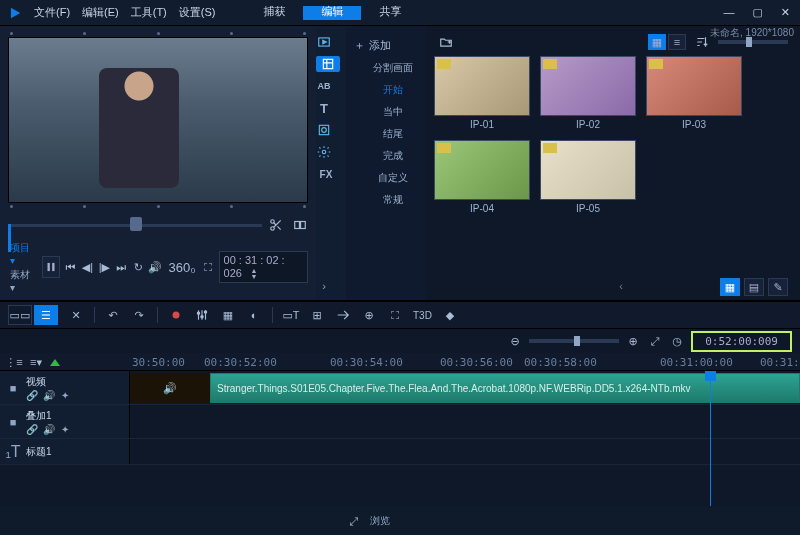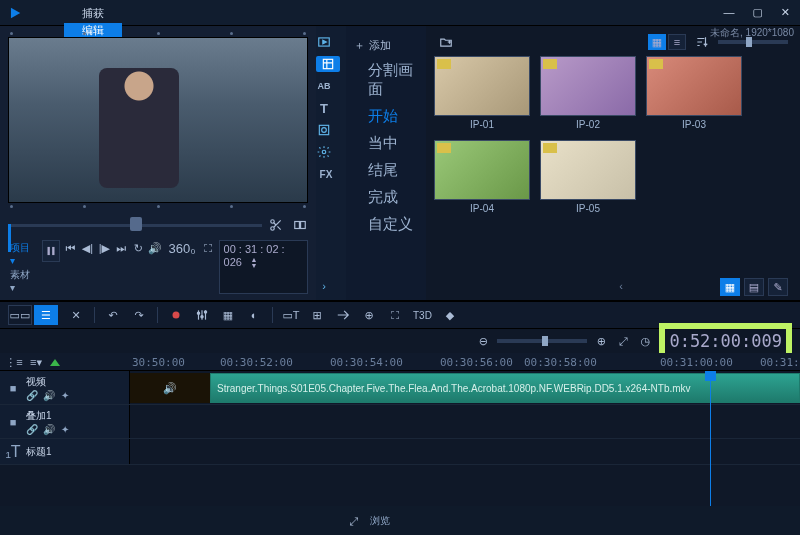--- a/index.html
+++ b/index.html
@@ -2,57 +2,57 @@
 <html><head>
 <meta charset="utf-8">
 <style>
 * { margin: 0; padding: 0; box-sizing: border-box; font-family: "Microsoft YaHei", Arial, sans-serif; }
 body { background: #0f1a2a; color: #aac; width: 800px; height: 535px; overflow: hidden; font-size: 11px; }
 
 .titlebar { height: 26px; background: #111d2f; display: flex; align-items: center; padding: 0 6px; border-bottom: 1px solid #000; }
 .logo { width: 18px; height: 18px; margin-right: 10px; display: flex; align-items: center; justify-content: center; }
 .menu { display: flex; gap: 12px; color: #c8d5e8; }
 .menu-item { cursor: pointer; }
-.tabs-top { display: flex; margin-left: 30px; height: 14px; flex-direction: column; }
+.tabs-top { display: flex; margin-left: 30px; height: 14px; }
 .tab-top { padding: 0 18px; display: flex; align-items: center; color: #c8d5e8; cursor: pointer; border-bottom: 2px solid transparent; }
 .tab-top.active { background: #0d7ee8; color: #fff; border-bottom: 2px solid #0d7ee8; }
 .win-controls { margin-left: auto; display: flex; gap: 10px; color: #c8d5e8; }
 .win-btn { cursor: pointer; padding: 0 4px; }
 .status-right { position: absolute; top: 26px; right: 6px; font-size: 10px; color: #7a8aa5; z-index: 5; }
 
 .upper { height: 275px; display: flex; background: #141f33; border-bottom: 1px solid #000; }
 .preview-pane { width: 316px; display: flex; flex-direction: column; padding: 6px 8px; position: relative; }
 .handles { display: flex; justify-content: space-between; padding: 0 2px 2px; }
 .handle-dot { width: 3px; height: 3px; background: #5a6e8c; border-radius: 50%; }
 .video-preview { width: 300px; height: 168px; background: linear-gradient(180deg, #6a7c8e 0%, #4a5c6e 40%, #2a3a4a 100%); position: relative; border: 1px solid #000; }
 
 .figure { position: absolute; left: 90px; top: 30px; width: 80px; height: 120px; background: radial-gradient(circle at 50% 15%, #c8a58a 0 14px, transparent 15px), linear-gradient(#2a2a3a, #2a2a3a); border-radius: 8px; }
 .scrubber { margin-top: 6px; height: 18px; position: relative; display: flex; align-items: center; }
 .scrub-track { flex: 1; height: 3px; background: #2a3a55; position: relative; }
 .scrub-mark { position: absolute; top: -7px; width: 12px; height: 14px; background: #556a8c; border-radius: 2px; }
 .scrub-left { left: 0; background: #0d7ee8; width: 3px; height: 14px; top:-6px; }
 .scrub-right { right: 0; background: #0d7ee8; width: 3px; height: 14px; top:-6px; }
 .cut-icons { display: flex; gap: 8px; margin-left: 6px; color: #aabbd5; }
 .icon { width: 16px; height: 16px; display: inline-flex; align-items: center; justify-content: center; cursor: pointer; color: #aabbd5; }
-.transport { display: flex; gap: 4px; margin-top: 6px; }
+.transport { display: flex; align-items: center; gap: 4px; margin-top: 6px; }
 .tab-mini { display: flex; flex-direction: column; font-size: 10px; color: #8fa6c5; margin-right: 4px; }
 .tab-mini span { padding: 1px 2px; cursor: pointer; }
 .tab-mini .active { color: #0d7ee8; }
 .tc-display { margin-left: auto; font-family: monospace; font-size: 11px; background: #0e1726; padding: 2px 4px; border: 1px solid #2a3a55; }
 .tc-display .steppers { display:inline-flex; flex-direction:column; vertical-align:middle; margin-left:2px; line-height:6px; font-size:7px; }
 .tbtn { width: 22px; height: 22px; border: 1px solid #2a3a55; background: #152238; display:flex; align-items:center; justify-content:center; cursor:pointer; font-size:11px; }
 
 .library-pane { flex: 1; display: flex; background: #0f1828; }
 .lib-iconcol { width: 30px; background: #111d31; display: flex; flex-direction: column; align-items: flex-start; padding-top: 8px; gap: 6px; }
 .lib-iconcol .icon { color: #5fb3e8; }
 .lib-iconcol .icon.active { background: #0d7ee8; color:#fff; width:24px; border-radius:2px; }
 .lib-iconcol .fx-label { color: #9db3d0; font-size: 10px; font-weight: bold; width:20px; text-align:center; }
 .lib-menucol { width: 80px; background: #0f1a2e; padding-top: 8px; }
 .lib-menucol .add-row { display:flex; align-items:center; gap:4px; padding: 4px 8px; color:#aabbd5; cursor:pointer; }
-.lib-menucol .mitem { padding: 4px 8px 4px 22px; color:#9db3d0; cursor:pointer; font-size:15px; }
+.lib-menucol .mitem { padding: 4px 8px 4px 22px; color:#9db3d0; cursor:pointer; font-size:10px;text-align:center; }
 .lib-menucol .mitem.active { color: #0d7ee8; }
 .lib-content { flex:1; display:flex; flex-direction: column; padding: 8px 8px 4px; position:relative; }
 .lib-toolbar { display:flex; align-items:center; justify-content: space-between; padding: 0 4px 6px; }
 .lib-toolbar-left { display:flex; gap:10px; align-items:center; }
 .folder-plus { color:#aabbd5; }
 .lib-toolbar-right { display:flex; gap:8px; align-items:center; }
 .view-toggle { display:flex; gap:2px; }
 .vt-btn { width:18px; height:16px; border:1px solid #2a3a55; background:#152238; cursor:pointer; display:flex; align-items:center; justify-content:center; }
 .vt-btn.active { background:#0d7ee8; border-color:#0d7ee8; }
 .slider { width: 70px; height: 4px; background:#2a3a55; position:relative; }
@@ -70,21 +70,21 @@
 .sq-btn.active { background:#0d7ee8; border-color:#0d7ee8; color:#fff; }
 
 .toolbar2 { height: 28px; background: #101a2c; display:flex; align-items:center; padding: 0 8px; gap:10px; border-top:1px solid #000; border-bottom:1px solid #000; }
 .mode-sw { display:flex; gap:2px; }
 .mode-sw .icon { width:24px; height:20px; border:1px solid #2a3a55; }
 .mode-sw .icon.active { background:#0d7ee8; border-color:#0d7ee8; color:#fff; }
 
 .zoombar { height:24px; display:flex; align-items:center; justify-content:flex-end; padding:0 8px; gap:6px; background:#0f1828; }
 .zoom-slider { width:90px; height:4px; background:#2a3a55; position:relative; }
 .zoom-slider .knob { position:absolute; top:-3px; left:50%; width:6px; height:10px; background:#8fa6c5; }
-.proj-tc { font-family:monospace; font-size:17px; background:#0e1726; padding:2px 4px; border:6px solid #bef264; }
+.proj-tc { font-family:monospace; font-size:11px; background:#0e1726; padding:2px 12px; border:2px solid #bef264; }
 
 .ruler { height:18px; background:#101a2c; display:flex; position:relative; border-bottom:1px solid #000; padding-left:130px; }
 .track-head-ctl { position:absolute; left:0; top:0; width:130px; height:18px; display:flex; align-items:center; gap:6px; padding-left:6px; }
 .ruler .ticklabel { position:absolute; top:3px; font-size:11px; color:#6a7e9c; font-family:monospace; }
 .playhead { position:absolute; top:0; bottom:0; width:1px; background:#0d7ee8; z-index:10; }
 .playhead .head { position:absolute; top:0; left:-5px; width:11px; height:10px; background:#0d7ee8; }
 
 .tracks { background:#0f1828; position: relative; height: 135px; overflow: hidden; }
 .track { height: 34px; display:flex; border-bottom:1px solid #1a2638; }
 .track-head { width: 130px; background:#111d31; display:flex; align-items:center; padding:0 4px; gap:4px; border-right:1px solid #000; }
@@ -101,20 +101,26 @@
 .tri-up { width:0; height:0; border-left:5px solid transparent; border-right:5px solid transparent; border-bottom:7px solid #3ab54a; cursor:pointer; }
 </style>
 </head>
 <body>
 
 <div class="titlebar">
   <div class="logo">
     <svg viewBox="0 0 24 24">
         <polygon points="5,3 21,12 5,21" fill="#0d7ee8"></polygon>
       </svg>
+  </div>
+  <div class="menu">
+    <span class="menu-item">文件(F)</span>
+    <span class="menu-item">编辑(E)</span>
+    <span class="menu-item">工具(T)</span>
+    <span class="menu-item">设置(S)</span>
   </div>
   <div class="tabs-top">
     <div class="tab-top">捕获</div>
     <div class="tab-top active">编辑</div>
     <div class="tab-top">共享</div>
   </div>
   <div class="win-controls">
     <span class="win-btn">—</span>
     <span class="win-btn">▢</span>
     <span class="win-btn">✕</span>
@@ -233,20 +239,21 @@
       <div class="add-row">
         <span>＋</span>
         <span>添加</span>
       </div>
       <div class="mitem">分割画面</div>
       <div class="mitem active">开始</div>
       <div class="mitem">当中</div>
       <div class="mitem">结尾</div>
       <div class="mitem">完成</div>
       <div class="mitem">自定义</div>
+      <div class="mitem">常规</div>
       <div class="lib-bottom-left" style="position:absolute;bottom:6px;left:346px">
         <span class="icon">⤢</span>
         <span style="font-size:10px;cursor:pointer">浏览</span>
       </div>
     </div>
     <div class="lib-content">
       <div class="lib-toolbar">
         <div class="lib-toolbar-left">
           <span class="icon folder-plus">
               <svg viewBox="0 0 24 24" fill="none" stroke="currentColor" stroke-width="2">
@@ -368,21 +375,21 @@
   <span class="proj-tc">0:52:00:009</span>
 </div>
 
 <div class="ruler">
   <div class="track-head-ctl">
     <span class="icon">⋮≡</span>
     <span class="icon">≡▾</span>
     <div class="tri-up"></div>
   </div>
   <span class="ticklabel" style="left:132px">30:50:00</span>
-  <span class="ticklabel" style="left:220px">00:30:52:00</span>
+  <span class="ticklabel" style="left:204px">00:30:52:00</span>
   <span class="ticklabel" style="left:330px">00:30:54:00</span>
   <span class="ticklabel" style="left:440px">00:30:56:00</span>
   <span class="ticklabel" style="left:524px">00:30:58:00</span>
   <span class="ticklabel" style="left:660px">00:31:00:00</span>
   <span class="ticklabel" style="left:760px">00:31:02</span>
 </div>
 
 <div class="tracks">
   <div class="playhead" style="left:710px">
       <div class="head"></div>

